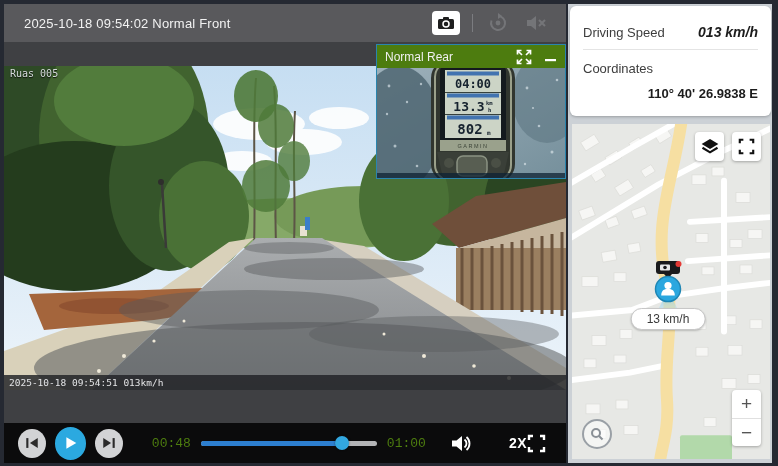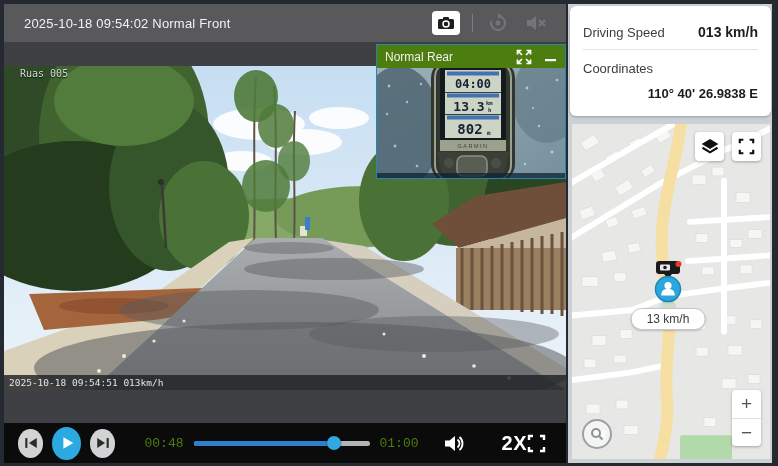--- a/index.html
+++ b/index.html
@@ -11,21 +11,21 @@
   .title-bar { height:38px; background:#59595c; display:flex; align-items:center; padding:0 17px 0 20px; flex:none; }
   .title-text { color:#f2f2f2; font-size:13px; letter-spacing:.2px; }
   .title-actions { margin-left:auto; display:flex; align-items:center; gap:12px; }
   .capture-btn { width:28px; height:24px; background:#fff; border:none; border-radius:4px; display:flex; align-items:center; justify-content:center; cursor:pointer; }
   .vdiv { width:1px; height:18px; background:#7b7c80; }
   .dim-btn { background:none; border:none; width:26px; height:24px; display:flex; align-items:center; justify-content:center; opacity:.55; }
 
   .video-wrap { position:relative; flex:1; background:#3f4043; overflow:hidden; }
   .video { position:absolute; left:0; top:24px; width:562px; height:324px; }
   .video svg.scene { position:absolute; inset:0; display:block; }
-  .ov-topleft { position:absolute; left:16px; top:2px; font-family:"DejaVu Sans Mono", monospace; font-size:10px; color:#d6dadc; text-shadow:0 1px 1px rgba(0,0,0,.8); }
+  .ov-topleft { position:absolute; left:6px; top:2px; font-family:"DejaVu Sans Mono", monospace; font-size:10px; color:#d6dadc; text-shadow:0 1px 1px rgba(0,0,0,.8); }
   .ov-band { position:absolute; left:0; bottom:0; width:100%; height:15px; background:rgba(32,33,36,.82); display:flex; justify-content:flex-start; align-items:center; padding:0 5px; }
   .ov-band span { font-family:"DejaVu Sans Mono", monospace; font-size:9.5px; color:#e3e4e6; white-space:nowrap; }
 
   
   .pip { position:absolute; top:2px; right:0; width:190px; border:1px solid #2a85ae; background:#000; }
   .pip-header { height:23px; background:#4d7c0f; display:flex; align-items:center; padding:0 8px; }
   .pip-title { color:#f0f0f0; font-size:12px; }
   .pip-icons { margin-left:auto; display:flex; align-items:center; gap:13px; }
   .pip-iconbtn { background:none; border:none; display:flex; align-items:center; justify-content:center; padding:0; cursor:pointer; }
   .pip-video { display:block; width:188px; height:110px; }
@@ -35,29 +35,29 @@
   .ctrl-circle { width:29px; height:29px; border-radius:50%; background:#d2d3d5; border:none; display:flex; align-items:center; justify-content:center; margin-right:9px; cursor:pointer; padding:0; }
   .ctrl-circle.play { width:33px; height:33px; background:#2ba9e0; }
   .time { color:#4d7c0f; font-size:13px; flex:none;font-family:Liberation Mono, monospace; }
   .time.cur { margin-left:20px; }
   .progress { position:relative; width:176px; height:14px; margin:0 10px; flex:none; cursor:pointer; }
   .progress-track { position:absolute; top:5px; left:0; right:0; height:5px; background:#b3b4b6; border-radius:3px; }
   .progress-fill { position:absolute; top:5px; left:0; height:5px; background:#2d7fd0; border-radius:3px 0 0 3px; }
   .progress-knob { position:absolute; top:0; width:14px; height:14px; border-radius:50%; background:#32a7e0; box-shadow:0 0 2px rgba(0,0,0,.5); }
   .icon-btn { background:none; border:none; display:flex; align-items:center; justify-content:center; padding:0; cursor:pointer; }
   .vol-btn { margin-left:24px; }
-  .speed-btn { margin-left:37px; color:#fff; font-weight:bold; font-size:20px; background:none; border:none; cursor:pointer; letter-spacing:.5px; }
+  .speed-btn { margin-left:37px; color:#fff; font-weight:bold; font-size:14px; background:none; border:none; cursor:pointer; letter-spacing:.5px; }
   .fs-btn { margin-left:auto; margin-right:6px; }
 
   
   .sidebar { flex:1; margin-left:2px; background:#ccd1d6; display:flex; flex-direction:column; overflow:hidden; }
   .info-panel { background:#fff; border-radius:6px; margin:2px 1px 0 2px; padding:18px 13px 12px; box-shadow:0 1px 3px rgba(0,0,0,.25); }
   .speed-row { display:flex; justify-content:space-between; align-items:baseline; padding-bottom:9px; border-bottom:1px solid #e4e4e4; }
   .info-label { font-size:13px; color:#3d3d3d; }
-  .info-value { font-size:14px; font-weight:bold; color:#1c1c1c; }
+  .info-value { font-size:14px; font-weight:bold; color:#1c1c1c;font-style:italic; }
   .coords-block { padding-top:9px; }
   .coord-lines { text-align:right; font-weight:bold; font-size:13px; color:#1c1c1c; margin-top:7px; line-height:1.55; }
 
   .map-panel { position:relative; flex:1; margin:8px 2px 4px 4px; background:#e8e9e6; overflow:hidden; }
   .map-svg { position:absolute; inset:0; width:100%; height:100%; }
   .map-btn { position:absolute; width:29px; height:29px; background:#fff; border:none; border-radius:4px; box-shadow:0 1px 3px rgba(0,0,0,.3); display:flex; align-items:center; justify-content:center; cursor:pointer; }
   .layers-btn { top:8px; right:46px; }
   .map-fs-btn { top:8px; right:9px; }
   .zoomctl { position:absolute; right:9px; bottom:13px; width:29px; background:#fff; border-radius:4px; box-shadow:0 1px 3px rgba(0,0,0,.3); display:flex; flex-direction:column; overflow:hidden; }
   .zoom-btn { height:28px; font-size:19px; line-height:26px; color:#555; background:none; border:none; cursor:pointer; }

